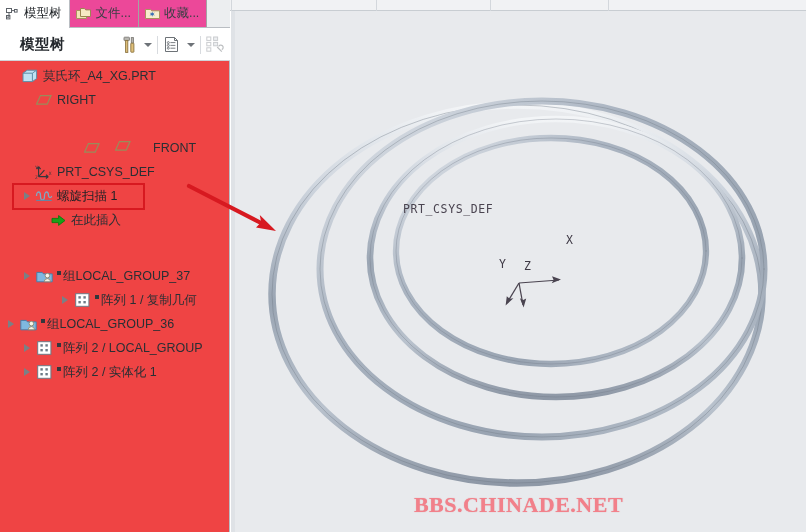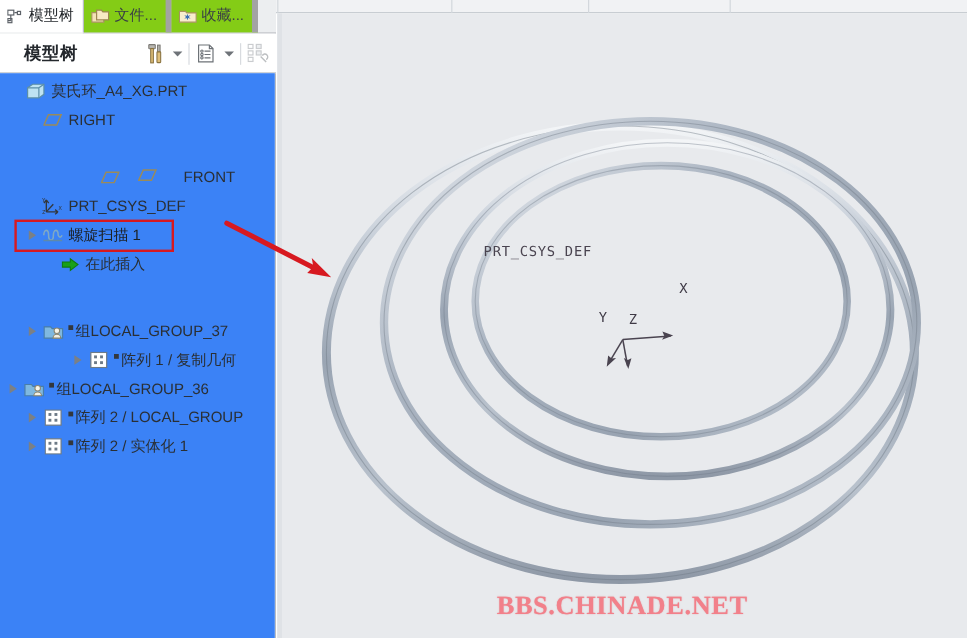--- a/index.html
+++ b/index.html
@@ -61,22 +61,22 @@
     display: flex;
     align-items: stretch;
   }
   .tab {
     display: flex;
     align-items: center;
     gap: 4px;
     padding: 0 7px 0 6px;
     font-size: 12.5px;
     color: #3a3f45;
-    border-right: 5px solid #a3a3a3;
-    background: #84cc16;
+    border-right: 1px solid #a3a3a3;
+    background: #ec4899;
     box-sizing: border-box;
     position: relative;
     cursor: default;
   }
   .tab.active {
     background: #ffffff;
     color: #1d2125;
     border-right: 1px solid #b9bdc2;
   }
   .tab.active:after {
@@ -140,21 +140,21 @@
     border-right: 4px solid transparent;
     border-top: 4px solid #6e7378;
   }
 
   
   .tree {
     position: absolute;
     left: 0; top: 61px;
     width: 229px;
     height: 471px;
-    background: #3b82f6;
+    background: #ef4444;
     overflow: hidden;
     padding-top: 3px;
     box-sizing: border-box;
   }
   .node {
     position: relative;
     height: 24px;
     display: flex;
     align-items: center;
     font-size: 12.5px;

